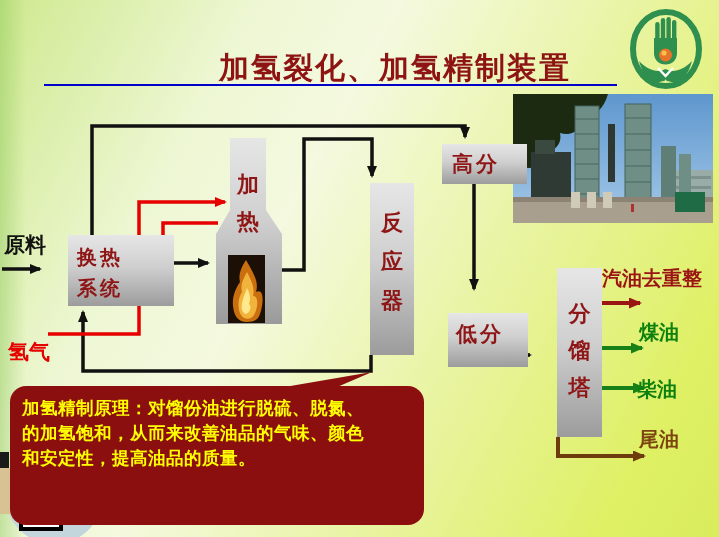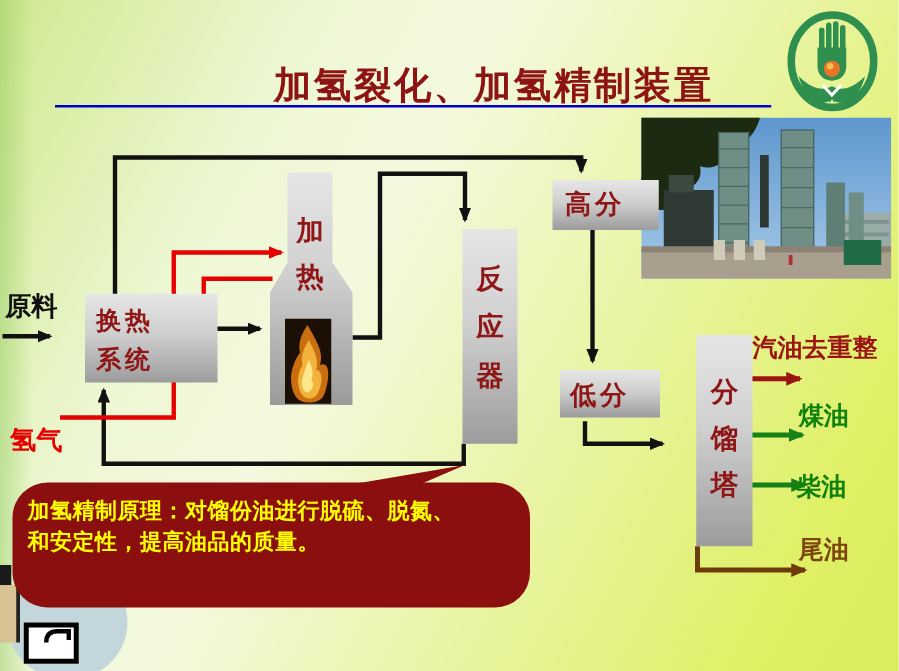--- a/index.html
+++ b/index.html
@@ -21,21 +21,21 @@
   .title-underline{left:44px;top:84px;width:573px;height:2px;background:#0000c8;z-index:4;}
   .photo{left:513px;top:94px;width:200px;height:129px;z-index:3;}
   .logo{left:627px;top:6px;width:78px;height:86px;z-index:4;}
   .connectors{left:0;top:0;width:719px;height:537px;z-index:2;pointer-events:none;}
   .gbox{
     background:linear-gradient(180deg,#e6e6e6 0%,#cfcfcf 45%,#9c9c9c 100%);
     color:#8f1616;font-weight:bold;z-index:3;margin-left:20px;
   }
   .box-hx{left:48px;top:235px;width:106px;height:71px;padding:7px 0 0 9px;box-sizing:border-box;font-size:20px;line-height:31px;letter-spacing:3px;}
   .box-highsep{left:422px;top:144px;width:85px;height:40px;font-size:21px;line-height:40px;padding-left:10px;box-sizing:border-box;letter-spacing:3px;}
-  .box-lowsep{left:428px;top:296px;width:80px;height:38px;font-size:21px;line-height:41px;padding-left:8px;box-sizing:border-box;letter-spacing:3px;}
+  .box-lowsep{left:428px;top:313px;width:80px;height:54px;font-size:21px;line-height:41px;padding-left:8px;box-sizing:border-box;letter-spacing:3px;}
   .box-reactor{left:350px;top:183px;width:44px;height:172px;}
   .box-frac{left:537px;top:268px;width:45px;height:169px;}
   .vlabel{display:flex;flex-direction:column;align-items:center;color:#8f1616;font-weight:bold;font-size:22px;line-height:24px;}
   .vlabel-reactor{padding-top:28px;gap:15px;}
   .vlabel-frac{padding-top:34px;gap:13px;}
   .furnace{left:214px;top:136px;width:70px;height:190px;z-index:3;}
   .heater-label{left:226px;top:172px;width:44px;display:flex;flex-direction:column;align-items:center;gap:11px;
     color:#8f1616;font-weight:bold;font-size:22px;line-height:26px;z-index:4;}
   .io-label{font-weight:bold;font-size:21px;z-index:4;white-space:nowrap;text-align:center;}
   .feed-label{left:4px;top:231px;color:#111111;}
@@ -44,21 +44,21 @@
   .out-gasoline{left:569px;top:265px;color:#9b1414;margin-left:33px;}
   .out-kerosene{left:639px;top:319px;color:#0e800e;}
   .out-diesel{left:637px;top:376px;color:#0e800e;}
   .out-tailoil{left:639px;top:426px;color:#7c440f;}
   .clip-circle{left:6px;top:452px;width:96px;height:92px;border-radius:50%;background:#c3d6db;z-index:1;}
   .clip-tan{left:0;top:468px;width:13px;height:46px;background:#d8c193;border-right:3px solid #222;z-index:1;}
   .clip-black{left:0;top:452px;width:9px;height:18px;background:#1a1a1a;z-index:1;}
   .doc-icon{left:19px;top:498px;width:44px;height:33px;background:#ffffff;border:4px solid #000;box-sizing:border-box;z-index:1;}
   .doc-icon svg{display:block;width:100%;height:100%;}
   .callout{
-    left:10px;top:386px;width:414px;height:100px;border-radius:28px;background:#8c0f0f;
+    left:10px;top:386px;width:414px;height:139px;border-radius:16px;background:#8c0f0f;
     box-sizing:border-box;padding:10px 12px;z-index:5;
   }
   .callout-tail{
     left:216px;top:368px;width:162px;height:38px;background:#8c0f0f;z-index:5;
     clip-path:polygon(4px 30px,156px 4px,84px 35px);
   }
   .callout-line{color:#ffff00;font-weight:bold;font-size:17.5px;line-height:25px;letter-spacing:.5px;white-space:nowrap;}
 </style>
 </head>
 <body>
@@ -231,16 +231,17 @@
   <div class="abs clip-tan"></div>
   <div class="abs doc-icon">
     <svg viewBox="0 0 36 25">
       <path d="M14,12 Q14,3 23,3 L32,3 L32,10" fill="#ffffff" stroke="#000000" stroke-width="3.5"></path>
     </svg>
   </div>
 
   <div class="abs callout-tail"></div>
   <div class="abs callout">
     <div class="callout-line">加氢精制原理：对馏份油进行脱硫、脱氮、</div>
+    <div class="callout-line">的加氢饱和，从而来改善油品的气味、颜色</div>
     <div class="callout-line">和安定性，提高油品的质量。</div>
   </div>
 
 </div>
 
 </body></html>

